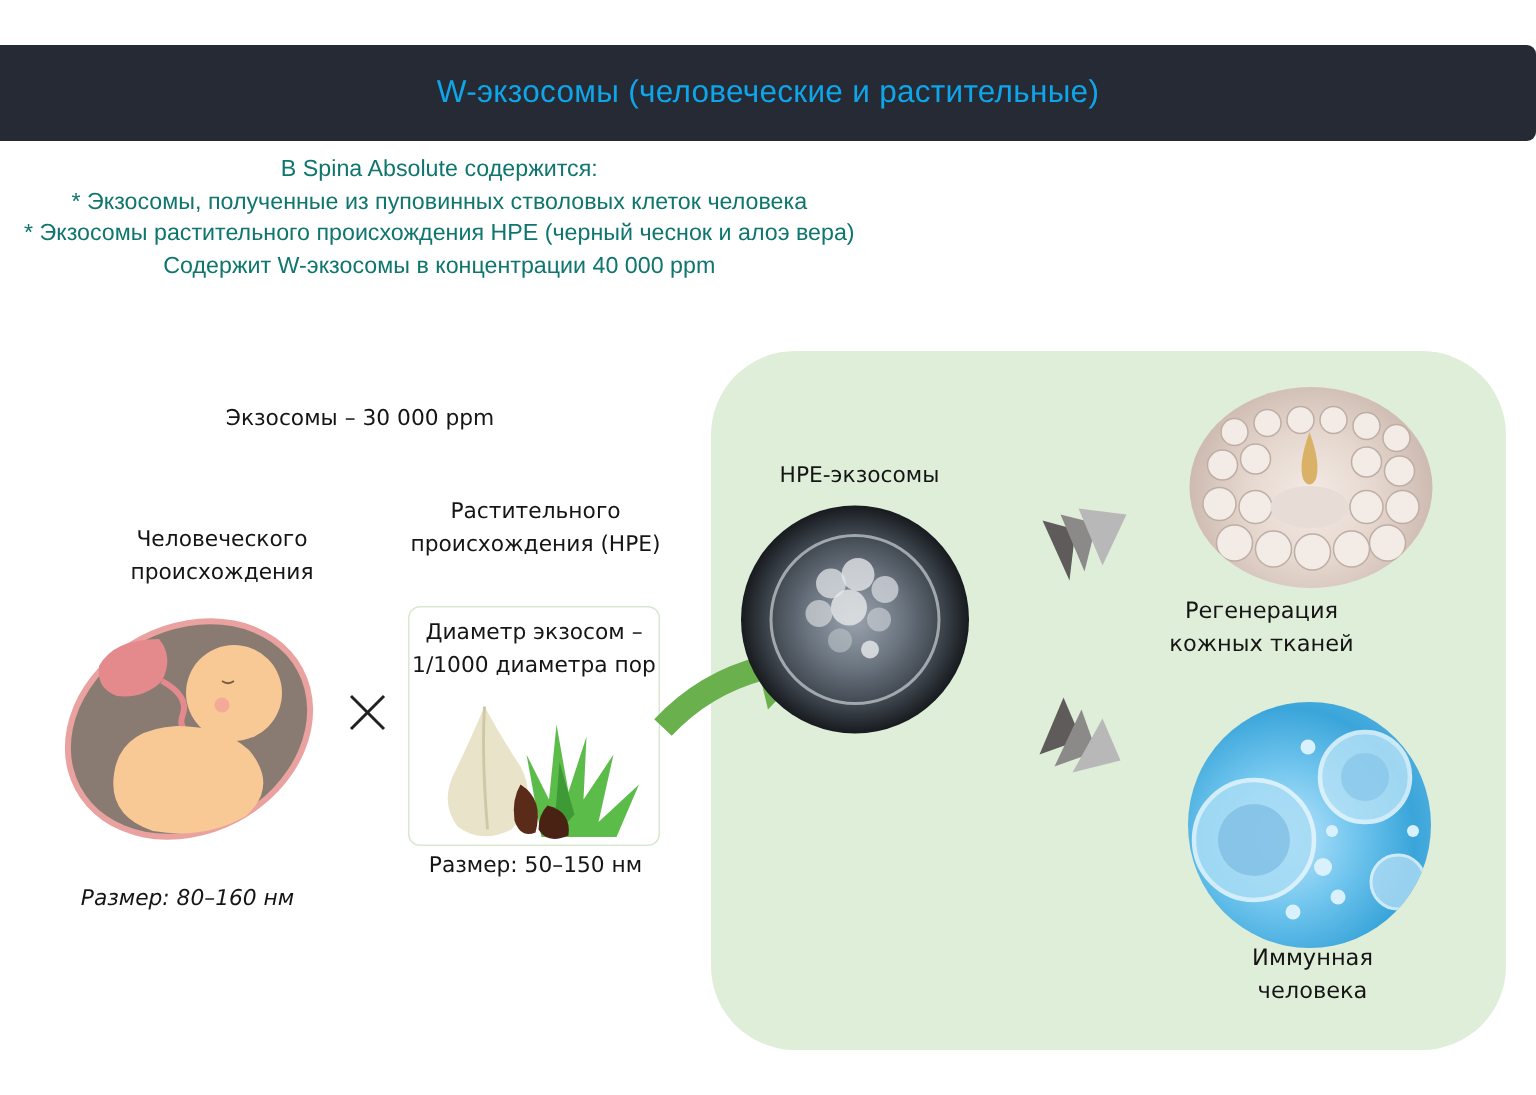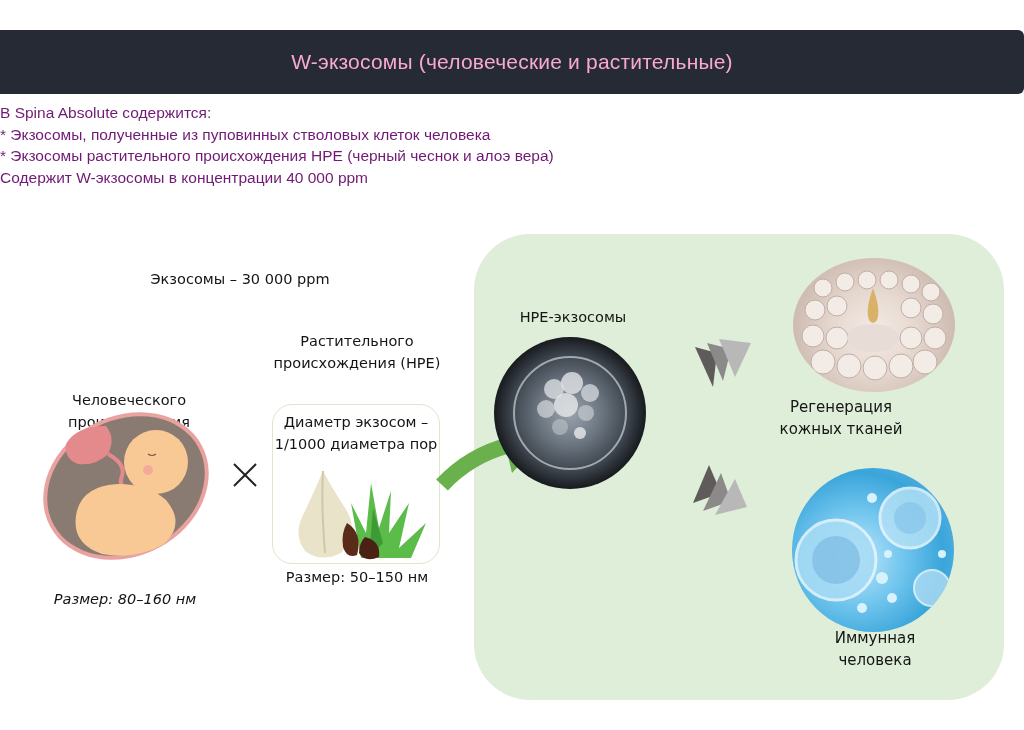--- a/index.html
+++ b/index.html
@@ -4,35 +4,35 @@
 <style>
   * { box-sizing: border-box; margin: 0; padding: 0; }
   html, body { width: 1024px; height: 730px; background: #ffffff; overflow: hidden; }
   body { position: relative; font-family: "DejaVu Sans", sans-serif; color: #1a1a1a; }
 
   .header-bar {
     position: absolute; left: 0; top: 30px; width: 1024px; height: 64px;
     background: #262a35; border-radius: 0 6px 6px 0;
     display: flex; align-items: center; justify-content: center;
   }
-  .header-title { color: #f9a8d4; font-size: 21px; font-family: "Liberation Sans", sans-serif; letter-spacing: 0.2px; }
+  .header-title { color: #0ea5e9; font-size: 21px; font-family: "Liberation Sans", sans-serif; letter-spacing: 0.2px; }
 
-  .intro { position: absolute; left: 0; top: 102px; font-family: "Liberation Sans", sans-serif; font-size: 15.5px; line-height: 21.5px; color: #701a75; }
+  .intro { position: absolute; left: 16px; top: 102px; font-family: "Liberation Sans", sans-serif; font-size: 15.5px; line-height: 21.5px; color: #0f766e; text-align: center; }
 
   .label { position: absolute; text-align: center; font-size: 14.5px; line-height: 22px; color: #151515; }
 
   .green-panel {
     position: absolute; left: 474px; top: 234px; width: 530px; height: 466px;
     background: #dfeed9; border-radius: 56px;
   }
 
   .fetus-wrap { position: absolute; left: 36px; top: 404px; width: 180px; height: 160px; }
   .plant-box {
     position: absolute; left: 272px; top: 404px; width: 168px; height: 160px;
-    border: 1.5px solid #d9e8cf; border-radius: 20px; background: #ffffff;
+    border: 1.5px solid #d9e8cf; border-radius: 8px; background: #ffffff;
   }
   .plant-box-text { position: absolute; left: 0; top: 6px; width: 100%; text-align: center; font-size: 14.5px; line-height: 22px; color: #151515; }
 
   .times { position: absolute; left: 228px; top: 458px; width: 34px; height: 34px; }
 
   .circle-img { position: absolute; border-radius: 50%; overflow: hidden; }
   .exo { left: 494px; top: 337px; width: 152px; height: 152px; background: radial-gradient(circle at 50% 50%, #9aa3ad 0%, #6b7580 30%, #3c434b 55%, #14171b 72%, #0d0f12 100%); }
   .skin { left: 793px; top: 258px; width: 162px; height: 134px; background: radial-gradient(circle at 50% 55%, #f4ece6 0%, #e5d7ce 40%, #cdbab0 75%, #b79f95 100%); }
   .immune { left: 792px; top: 468px; width: 162px; height: 164px; background: radial-gradient(circle at 40% 55%, #bfe6fb 0%, #72c6ee 35%, #3aa5da 65%, #6fbbe3 100%); }
 </style>
@@ -47,21 +47,21 @@
   <div>В Spina Absolute содержится:</div>
   <div>* Экзосомы, полученные из пуповинных стволовых клеток человека</div>
   <div>* Экзосомы растительного происхождения HPE (черный чеснок и алоэ вера)</div>
   <div>Содержит W-экзосомы в концентрации 40 000 ppm</div>
 </div>
 
 <div class="green-panel"></div>
 
 <div class="label" style="left:120px; top:268px; width:240px;">Экзосомы – 30 000 ppm</div>
 
-<div class="label" style="left:29px; top:349px; width:200px;margin-top:40px;">
+<div class="label" style="left:48px; top:349px; width:200px;">
   <div>Человеческого</div>
   <div>происхождения</div>
 </div>
 
 <div class="fetus-wrap">
   <svg width="180" height="160" viewBox="0 0 180 160">
     <ellipse cx="90" cy="82" rx="86" ry="70" transform="rotate(-28 90 82)" fill="#eaa2a0"></ellipse>
     <ellipse cx="90" cy="82" rx="82" ry="66" transform="rotate(-28 90 82)" fill="#8a7b72"></ellipse>
     <path d="M30 40 Q40 22 70 22 Q80 34 72 50 Q60 62 42 60 Q28 55 30 40 Z" fill="#e58a8c"></path>
     <path d="M72 50 Q90 60 86 72 Q82 82 92 86" stroke="#e58a8c" stroke-width="4" fill="none"></path>

